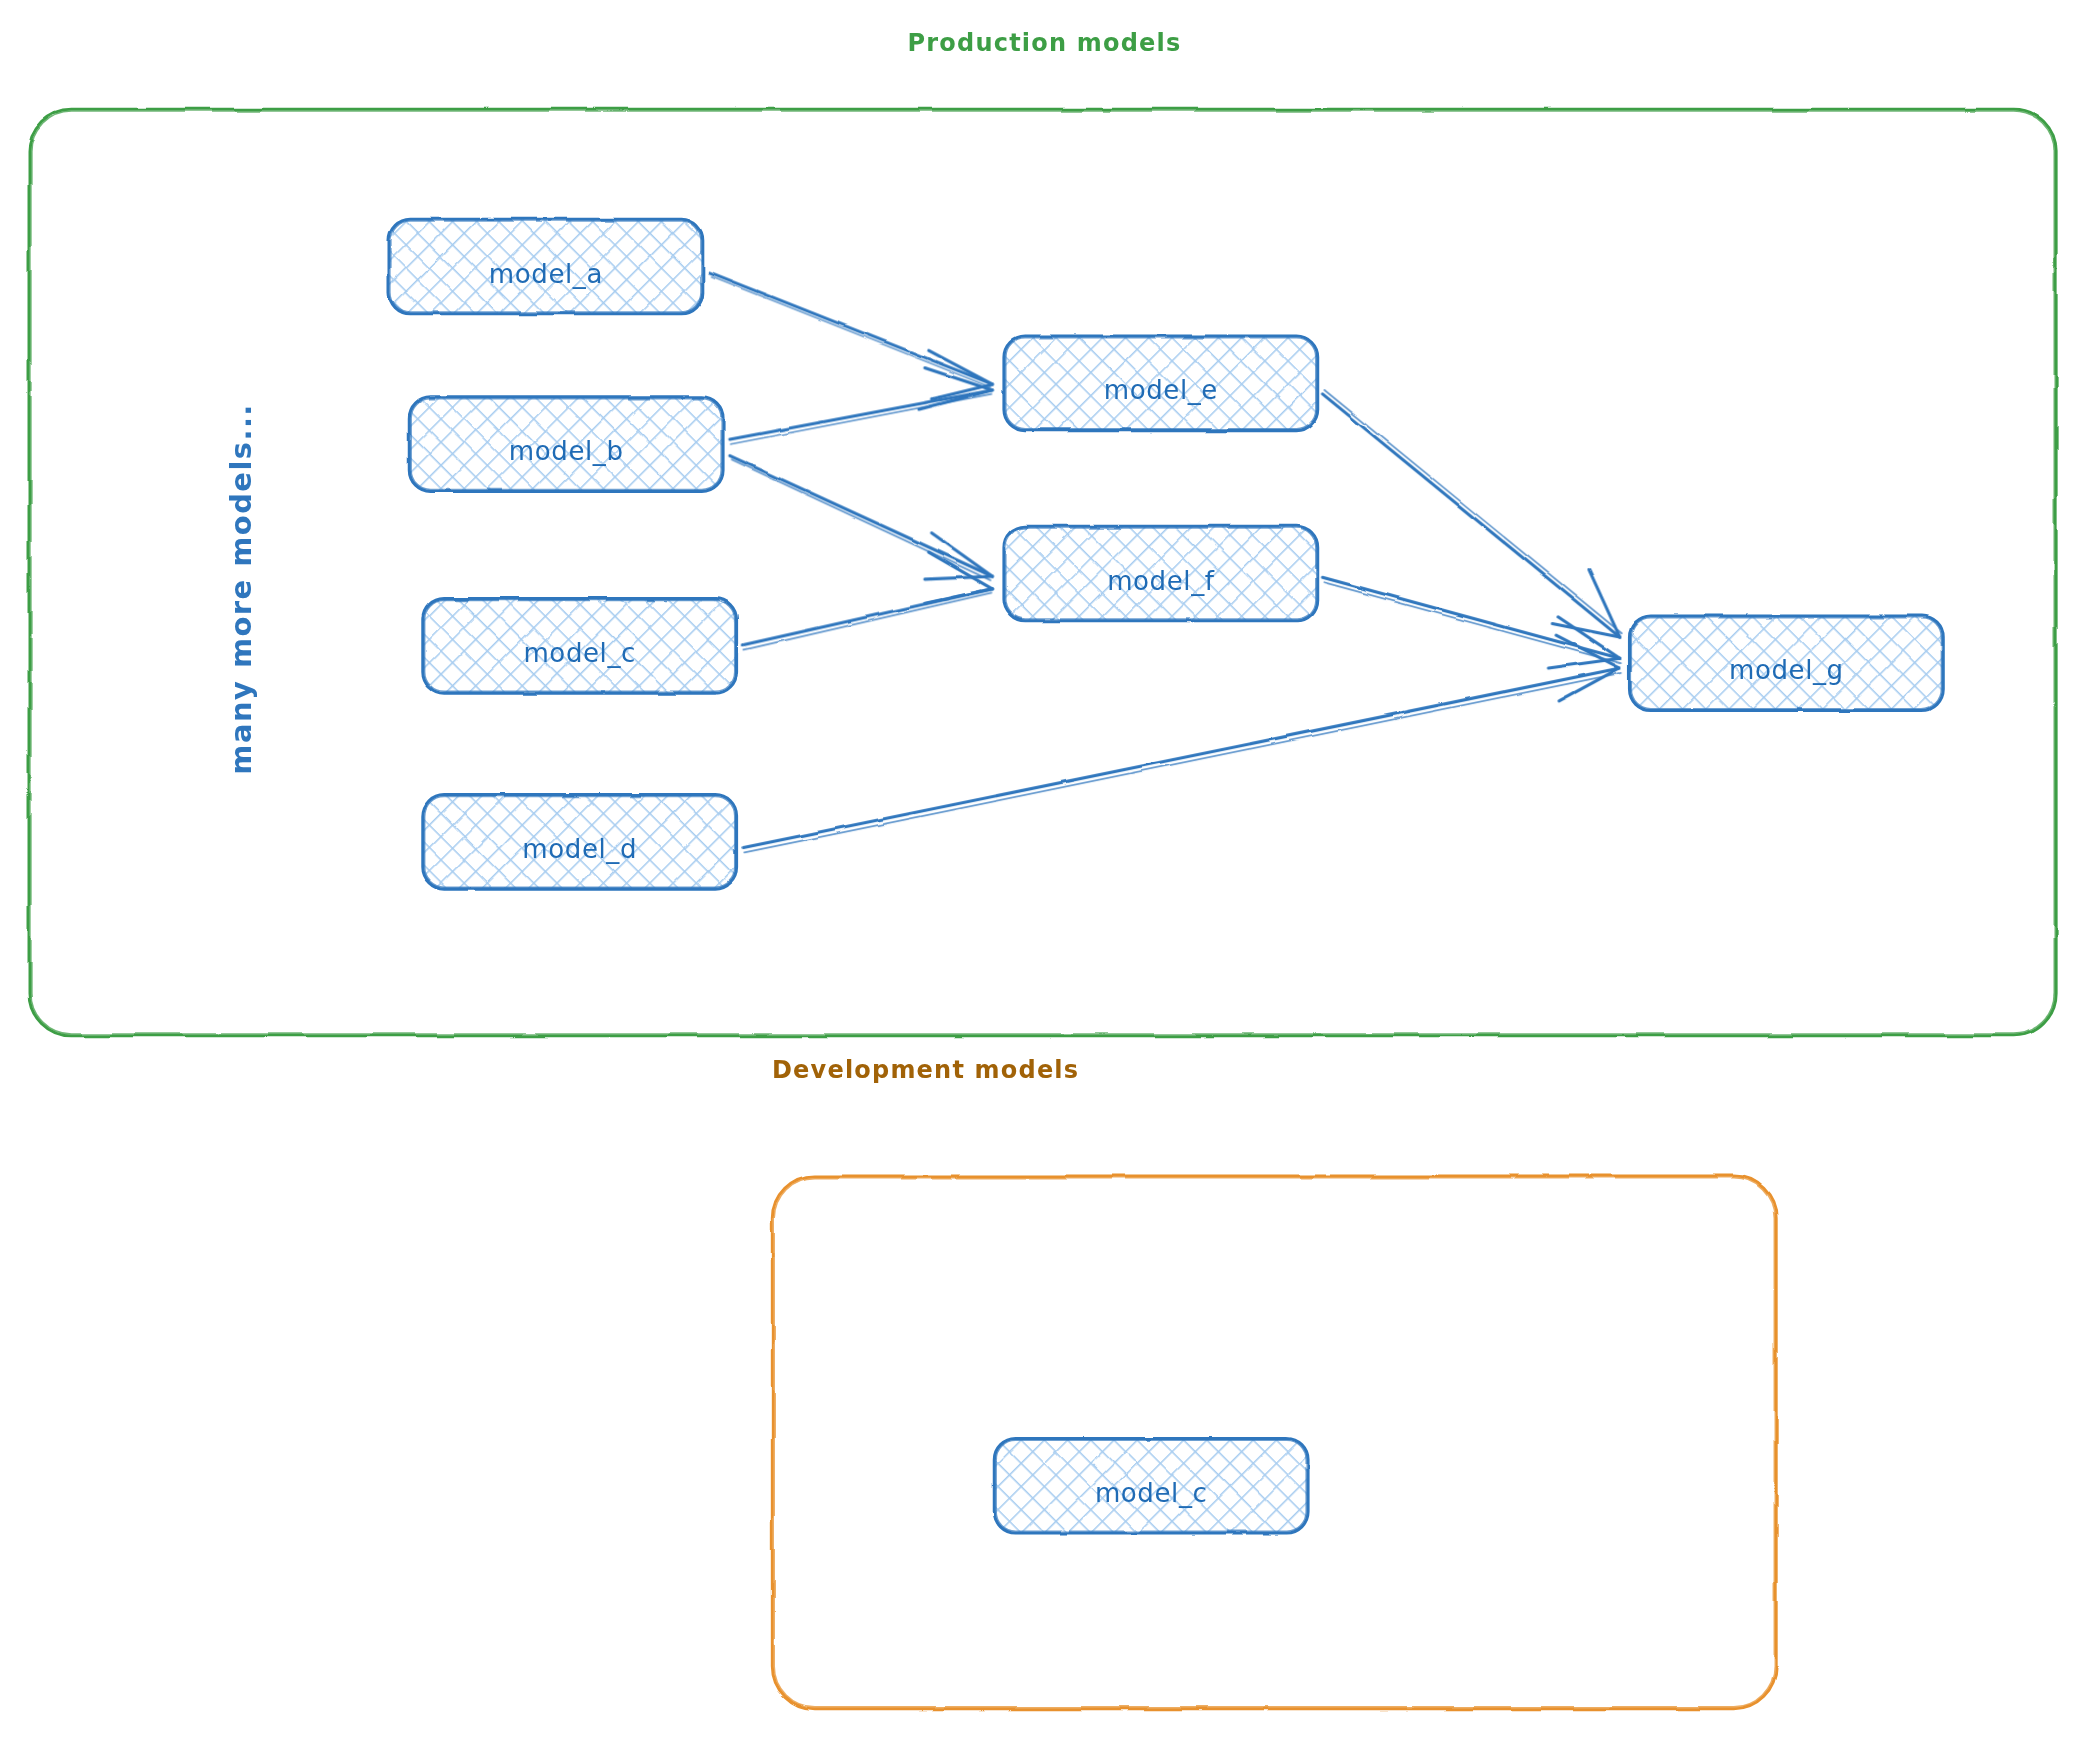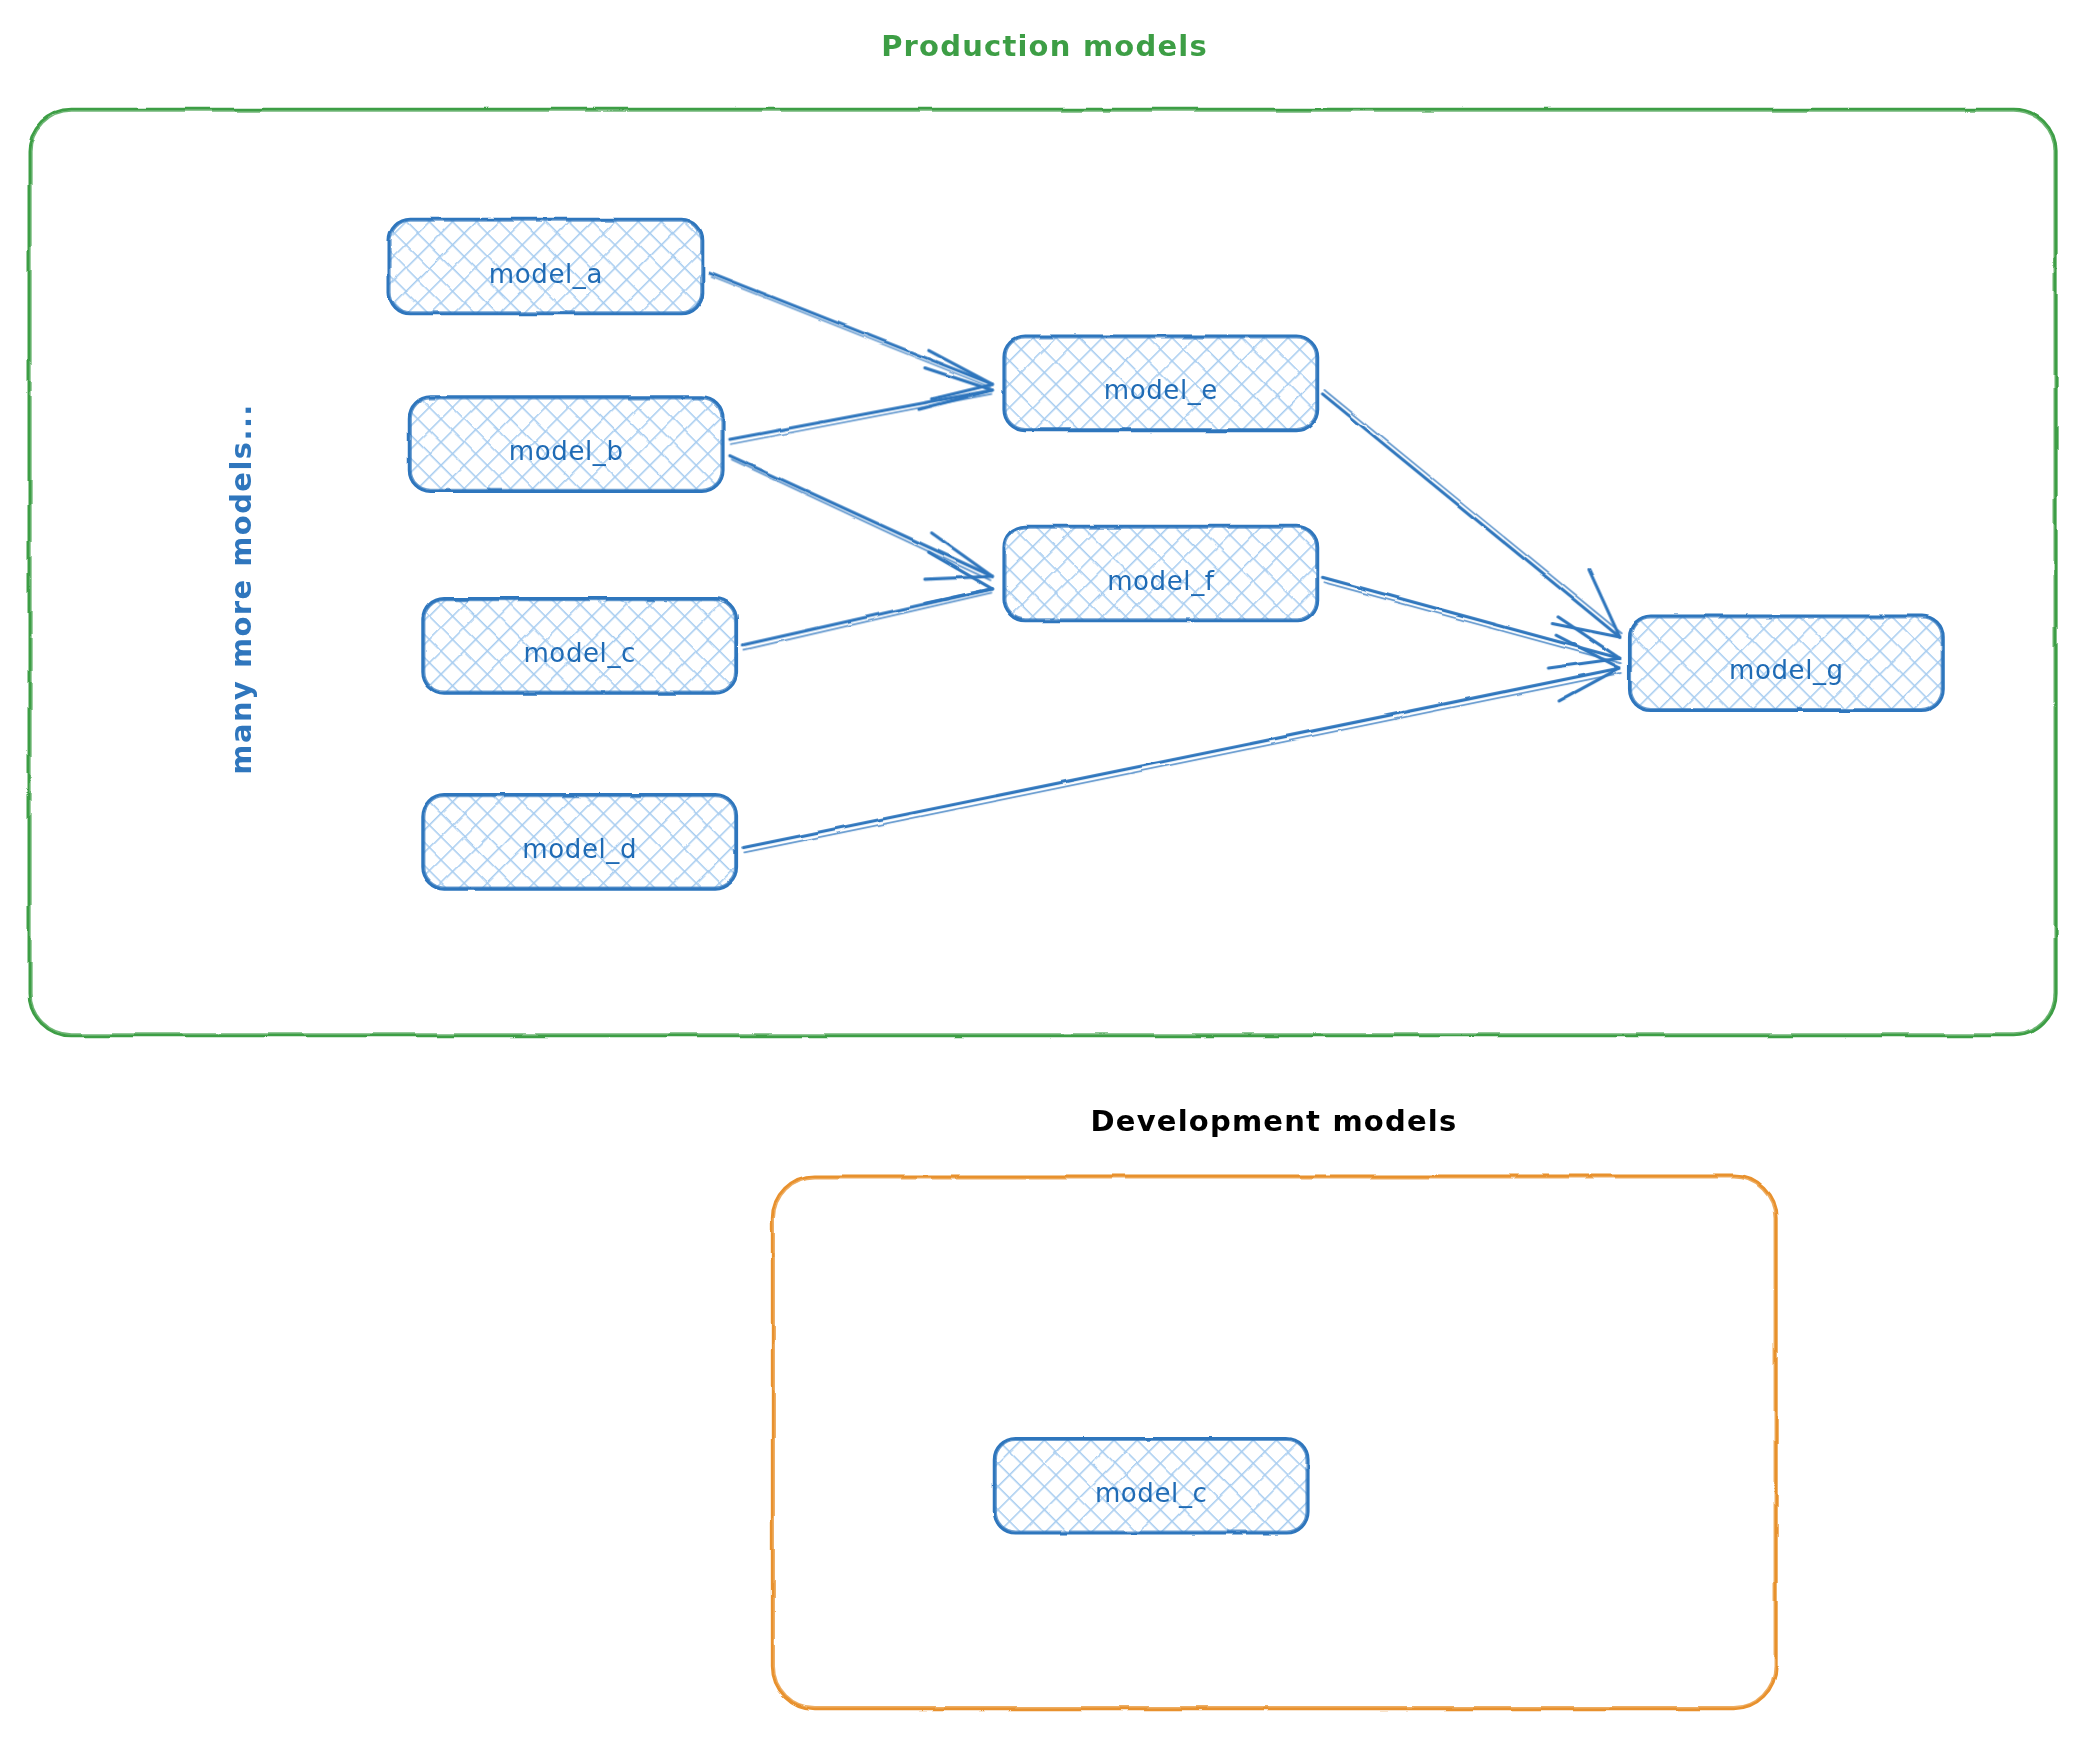--- a/index.html
+++ b/index.html
@@ -17,21 +17,21 @@
   }
   #diagram-svg {
     position: absolute;
     left: 0;
     top: 0;
     width: 2089px;
     height: 1759px;
   }
   .group-title {
     font-family: "DejaVu Sans", sans-serif;
-    font-size: 29px;
+    font-size: 24px;
     font-weight: 600;
     letter-spacing: 1.2px;
     white-space: nowrap;
   }
   .node-label {
     font-family: "DejaVu Sans", sans-serif;
     font-size: 27px;
     font-weight: 500;
     letter-spacing: 0.6px;
     fill: #1f6bb5;
@@ -195,16 +195,16 @@
       </g>
     </g>
 
     <g>
       <text class="side-label" x="0" y="0" text-anchor="middle" transform="translate(260,610) rotate(-90)">many more models...</text>
     </g>
   </svg>
 
   <div class="group-title" style="position:absolute; left:0; top:29px; width:2089px; text-align:center; color:#3d9e45;">Production models</div>
 
-  <div class="group-title" style="position:absolute; left:772px; top:1104px; width:1004px; text-align:center; color:#000000;">Development models</div>
+  <div class="group-title" style="position:absolute; left:772px; top:1056px; width:1004px; color:#a16207;">Development models</div>
 
 </div>
 
 
 </body></html>

